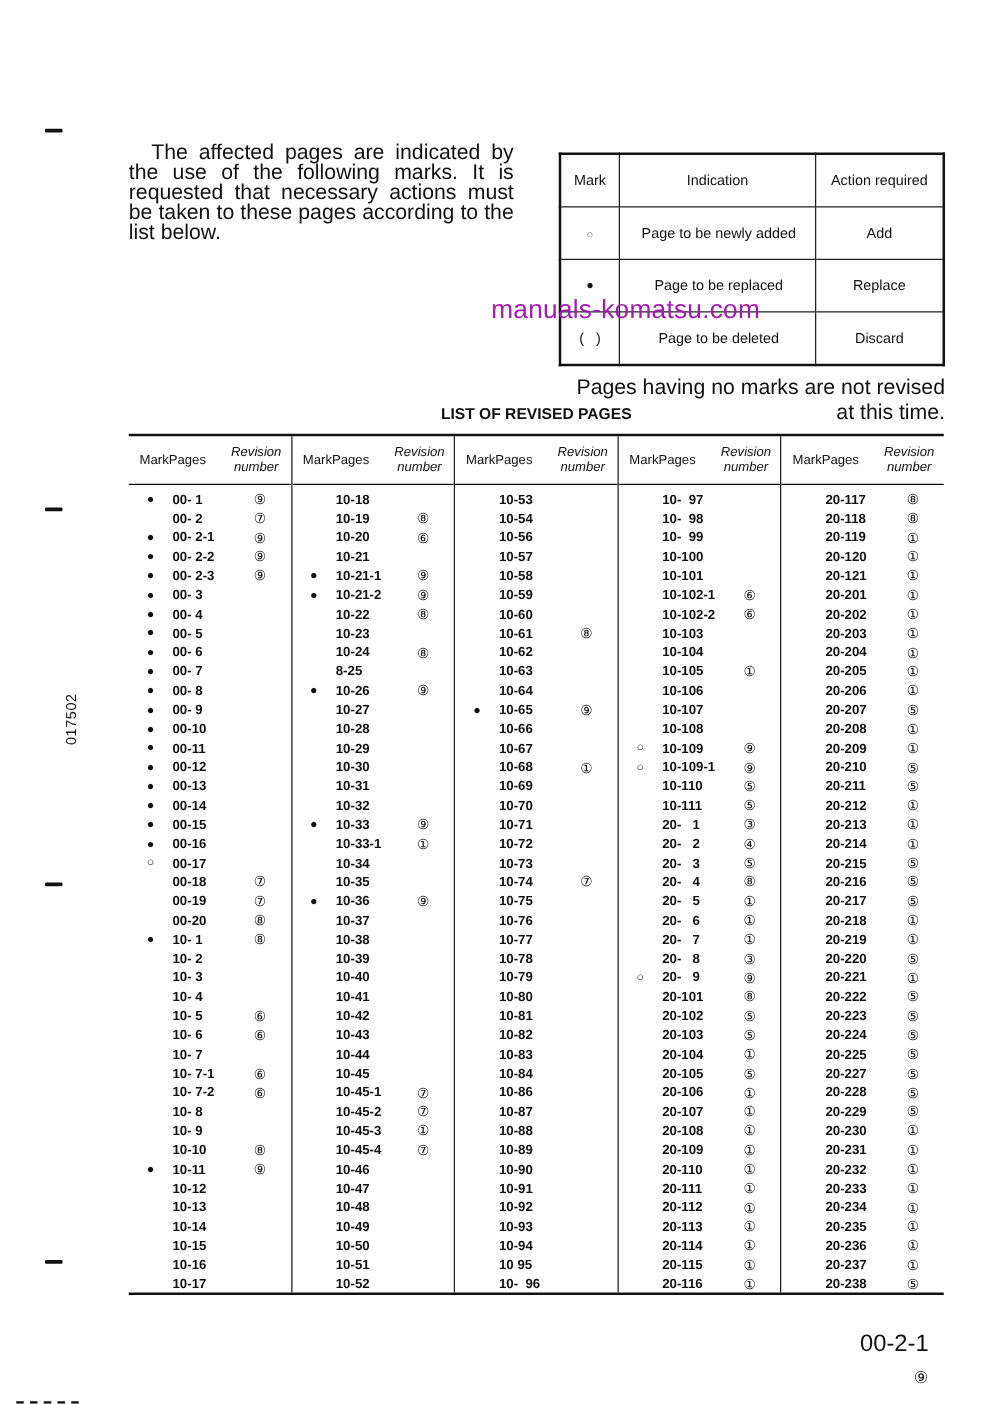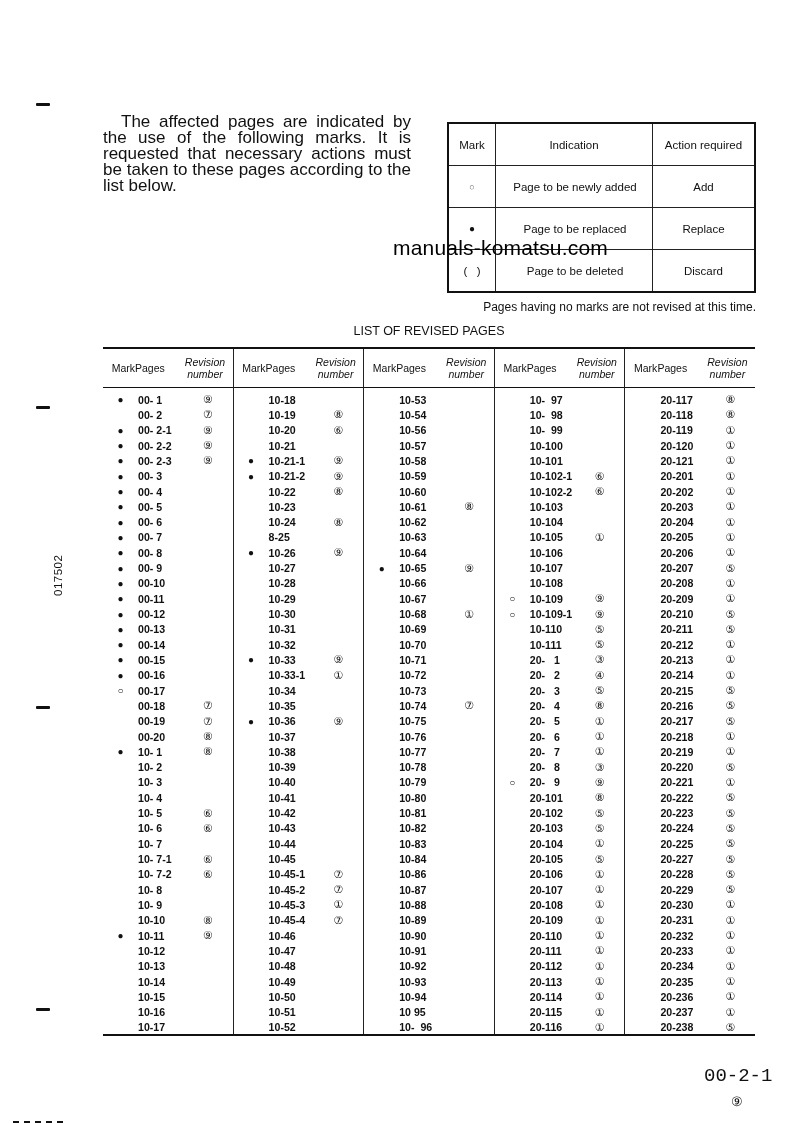--- a/index.html
+++ b/index.html
@@ -5,36 +5,36 @@
   html, body { margin:0; padding:0; background:#fff; }
   body { width:791px; height:1123px; position:relative; overflow:hidden;
          font-family:"Liberation Sans", sans-serif; color:#111; }
   .abs { position:absolute; }
   .intro { left:103px; top:114px; width:308px; font-size:17px; line-height:16px; text-align:justify; }
   .intro p { margin:0; text-indent:18px; }
   .legend { left:447px; top:122px; width:309px; border:2px solid #111; border-collapse:collapse; font-size:11.5px; }
   .legend td { border:1px solid #222; text-align:center; height:41px; padding:0 4px; }
   .legend td.ind { text-align:center; padding-left:6px; }
   .legend tr.hdr td { height:41px; }
-  .note { left:447px; top:300px; width:309px; font-size:12px; text-align:right; }
-  .watermark { left:393px; top:236px; font-size:21px; color:#000000; letter-spacing:0.2px; }
-  .title { left:103px; width:652px; top:324px; font-size:12.5px; font-weight:normal; text-align:center; }
+  .note { left:447px; top:300px; width:309px; font-size:17px; text-align:right; }
+  .watermark { left:393px; top:236px; font-size:21px; color:#a21caf; letter-spacing:0.2px; }
+  .title { left:103px; width:652px; top:324px; font-size:12.5px; font-weight:bold; text-align:center; }
   .main { left:103px; top:347px; width:652px; height:685px; border-top:2px solid #111; border-bottom:2px solid #111; display:flex; }
   .col { flex:1; position:relative; }
   .col + .col { border-left:1px solid #222; }
   .col-hdr { height:38px; border-bottom:1.5px solid #111; display:flex; align-items:center; font-size:10.5px; }
   .col-hdr .h-mark { width:32px; text-align:right; }
   .col-hdr .h-pages { width:46px; text-align:left; }
   .col-hdr .h-rev { width:48px; line-height:12px; text-align:center;font-style:italic; }
   .rows { padding-top:4px; }
   .row { height:15.32px; display:flex; align-items:center; font-size:10.6px; font-weight:bold; }
   .row .mk { width:35px; text-align:center; font-size:10px; }
   .row .pg { width:65px; white-space:pre; }
   .row .rv { width:26px; font-weight:normal; font-size:11px; }
-  .pageno { left:704px; top:1065px; font-size:19px;font-family:Liberation Mono, monospace; }
+  .pageno { left:688px; top:1065px; font-size:19px; }
   .pagerev { left:731px; top:1094px; font-size:13px; }
   .sidecode { left:52px; top:596px; font-size:11.5px; transform:rotate(-90deg); transform-origin:left top; letter-spacing:0.5px; }
   .punch { width:14px; height:3px; background:#111; left:36px; border-radius:1px; }
   .footline { left:13px; top:1121px; width:50px; height:1px; border-top:2px dashed #111; }
 </style>
 </head>
 <body>
 
 <div class="abs punch" style="top:103px"></div>
 <div class="abs punch" style="top:406px"></div>

